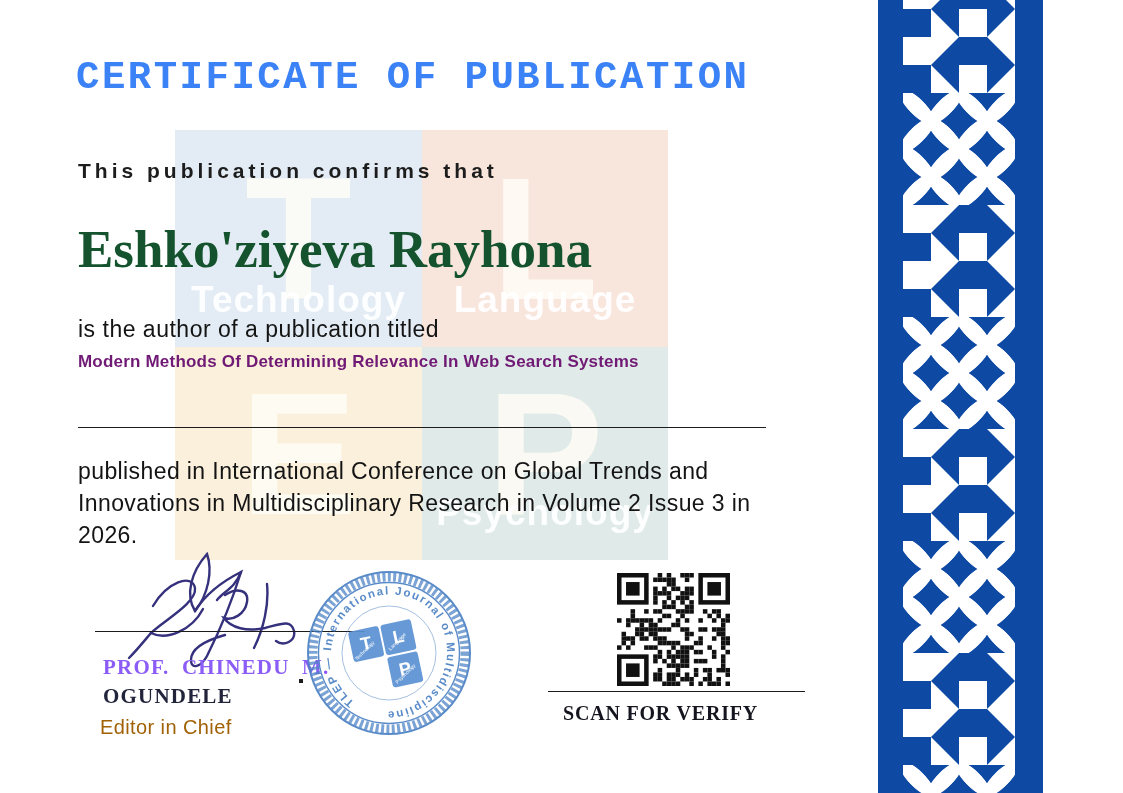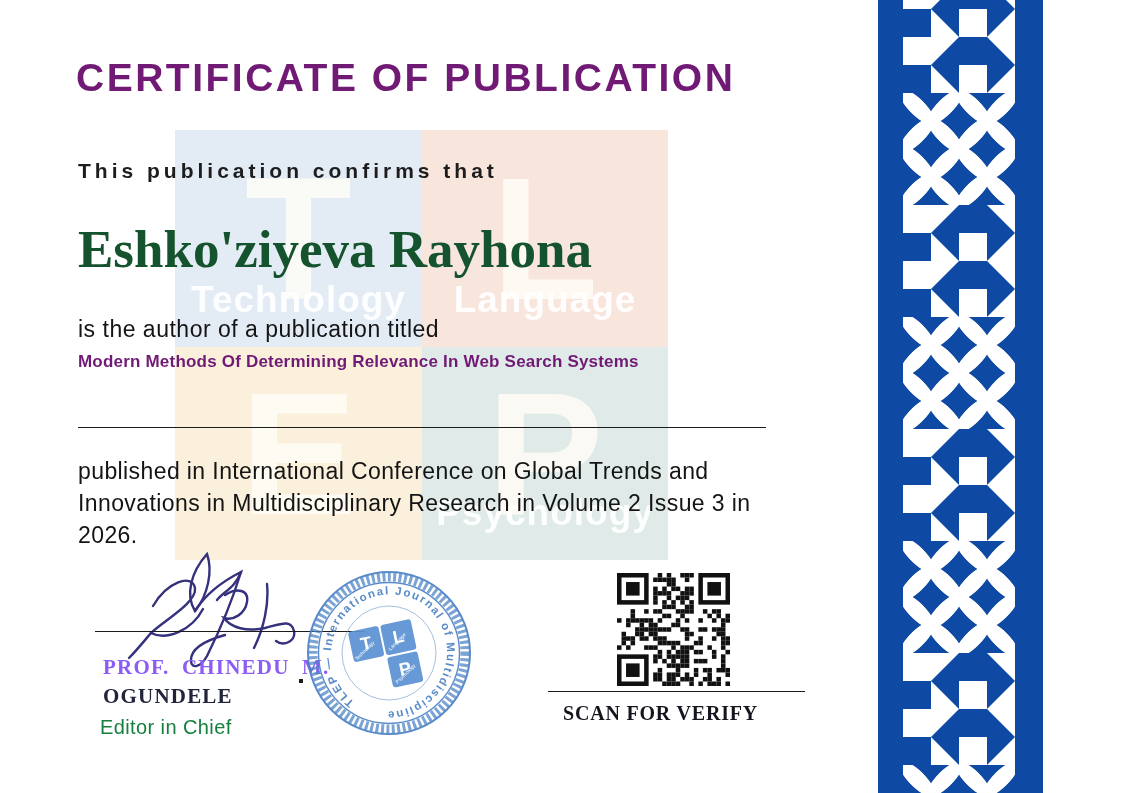--- a/index.html
+++ b/index.html
@@ -20,22 +20,22 @@
   }
   #sq-t{left:175px; top:130px; width:247px; height:217px;}
   #sq-l{left:422px; top:130px; width:246px; height:217px;}
   #sq-e{left:175px; top:347px; width:247px; height:213px;}
   #sq-p{left:422px; top:347px; width:246px; height:213px;}
   
   .band{position:absolute; left:878px; top:0; z-index:1;}
   
   .ct{position:absolute; z-index:2;}
   .title{
-    left:76px; top:56px; font-family:Liberation Sans, sans-serif; font-weight:bold;
-    font-size:39px; letter-spacing:2.5px; color:#701a75;
+    left:76px; top:56px; font-family:Liberation Mono, monospace; font-weight:bold;
+    font-size:39px; letter-spacing:2.5px; color:#3b82f6;
   }
   .confirm{
     left:78px; top:159px; font-size:21px; font-weight:600; letter-spacing:4px; color:#1d1d1d;
   }
   .author{
     left:78px; top:219px; font-family:"Liberation Serif", serif; font-weight:bold;
     font-size:53px; color:#14532d;
   }
   .authorline{
     left:78px; top:316px; font-size:23px; color:#141414; letter-spacing:.5px;
@@ -51,21 +51,21 @@
   .sig-line{left:95px; top:631px; width:270px; height:0; border-top:1.6px solid #1c1c1c; z-index:2;}
   .sig-dot{left:299px; top:679px; width:4px; height:4px; background:#1c1c1c; z-index:2;}
   .prof1{
     left:103px; top:655px; font-family:"Liberation Serif", serif; font-weight:bold;
     font-size:21px; letter-spacing:1.2px; word-spacing:6px; color:#8b5cf6;
   }
   .prof2{
     left:103px; top:684px; font-family:"Liberation Serif", serif; font-weight:bold;
     font-size:21px; letter-spacing:1.2px; color:#21243a;
   }
-  .role{left:100px; top:716px; font-size:20px; color:#15803d; letter-spacing:.4px;}
+  .role{left:100px; top:716px; font-size:20px; color:#a16207; letter-spacing:.4px;}
   
   .signature{position:absolute; left:95px; top:540px; z-index:2;}
   
   .stamp{position:absolute; left:303px; top:567px; width:172px; height:172px; z-index:3; opacity:.93;}
   .stamp text{font-family:"Liberation Sans", sans-serif;}
   
   .qr{position:absolute; left:617px; top:573px; z-index:3; background:#fff;}
   .qr-line{left:548px; top:691px; width:257px; height:0; border-top:1.8px solid #1c1c1c; z-index:3;}
   .qr-caption{
     left:532px; top:702px; width:257px; text-align:center; z-index:3;

